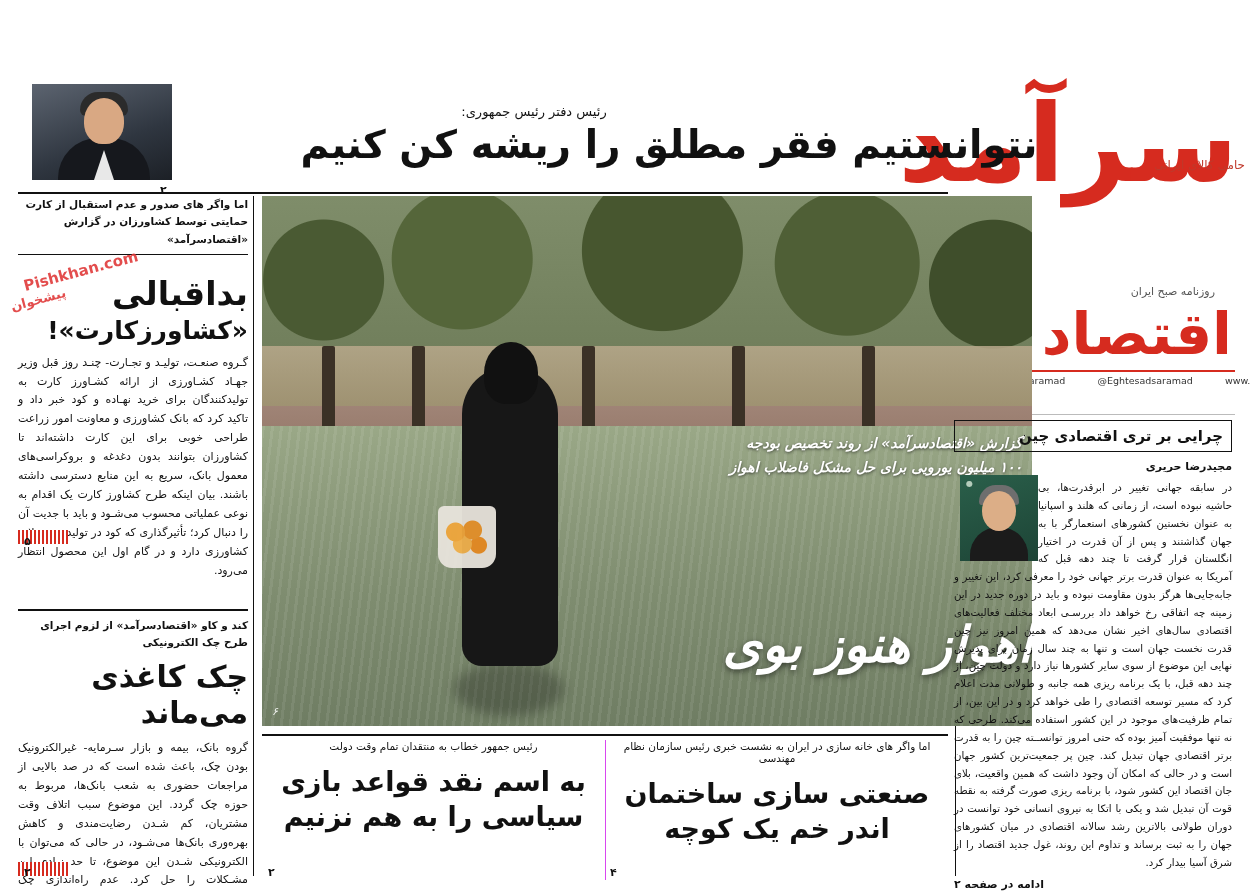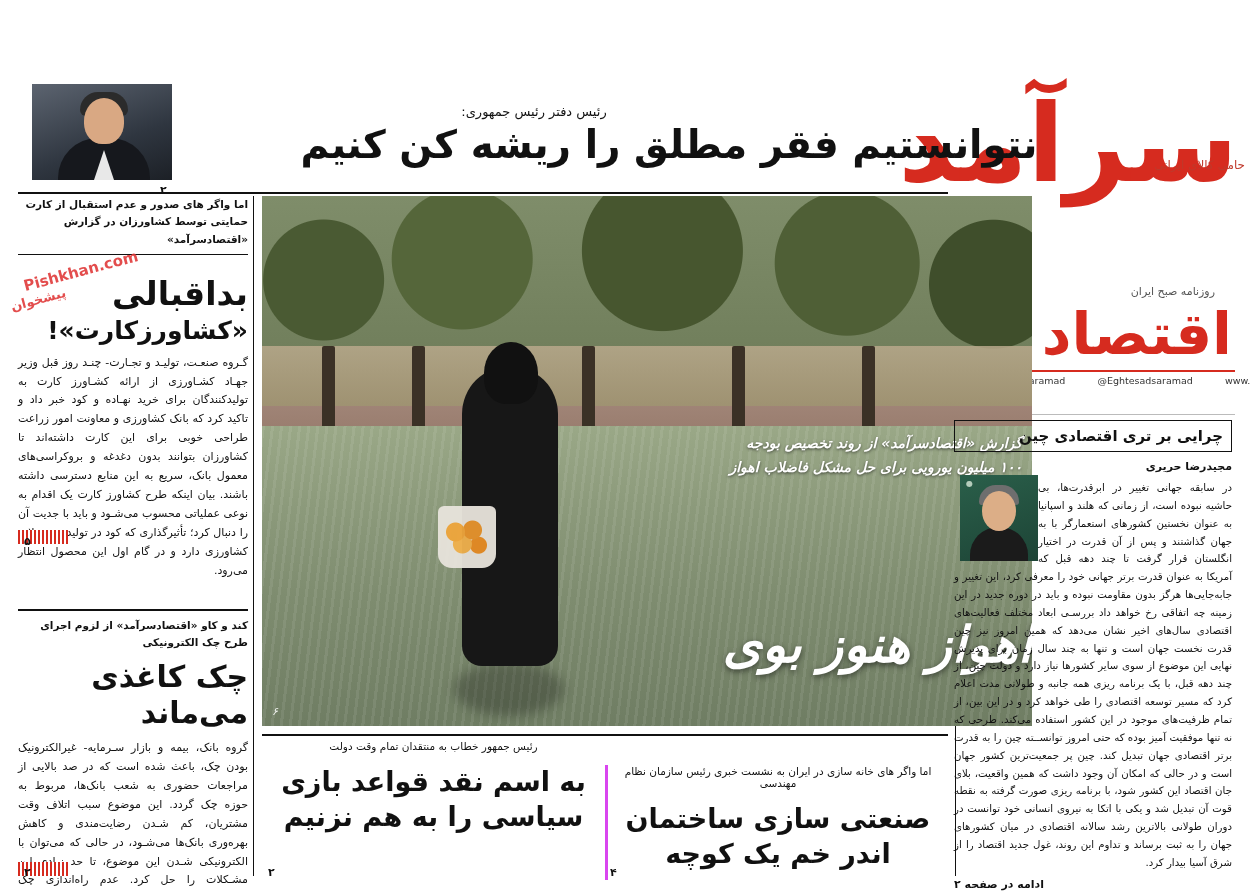--- a/index.html
+++ b/index.html
@@ -268,21 +268,21 @@
     font-size: 11px; color: #fff; opacity: .9;
   }
 
   
   .bottom-row {
     position: absolute; top: 740px; left: 262px; width: 686px; height: 140px;
     direction: rtl;
     display: flex; gap: 0;
   }
   .bottom-cell { width: 343px; padding: 0 12px; }
-  .bottom-cell.border-l { border-left: 3px solid #d946ef; margin-top: 25px; }
+  .bottom-cell.border-l { border-left: 1px solid #d946ef; }
   .bottom-kicker { font-size: 10.5px; color: #111; text-align: center; }
   .bottom-title {
     margin-top: 12px;
     font-size: 27px; font-weight: bold; color: #111;
     text-align: center; line-height: 1.3; direction: rtl;
   }
   .bottom-title .l2 { display: block; }
 
   
   .right-col {

